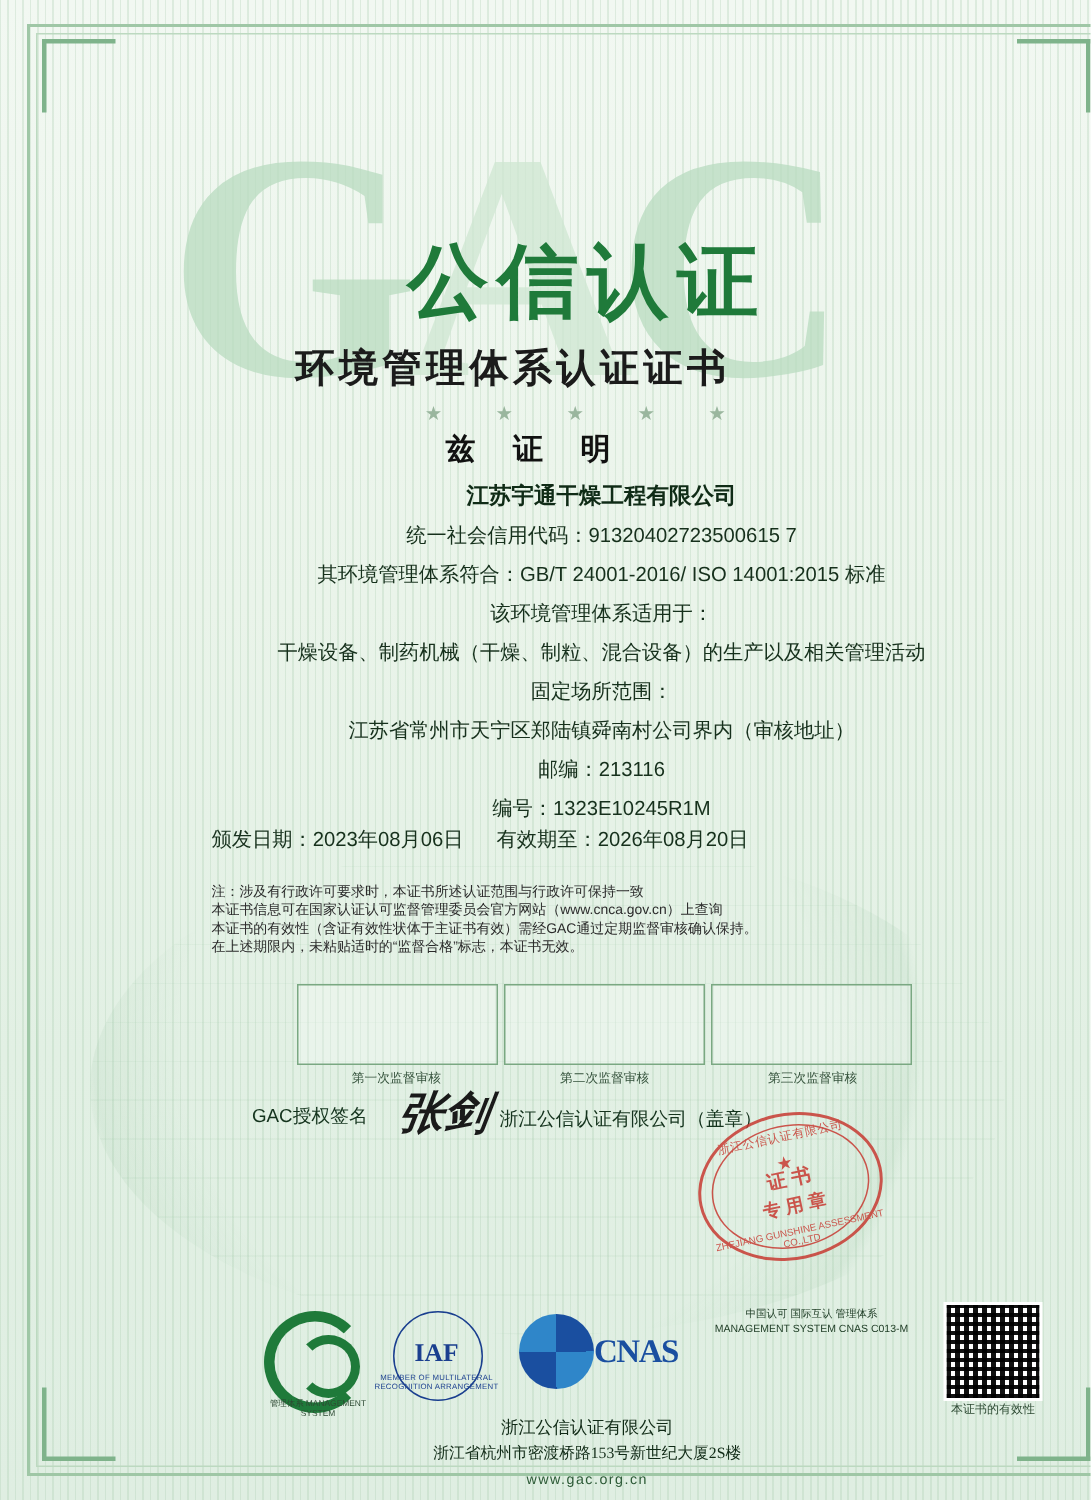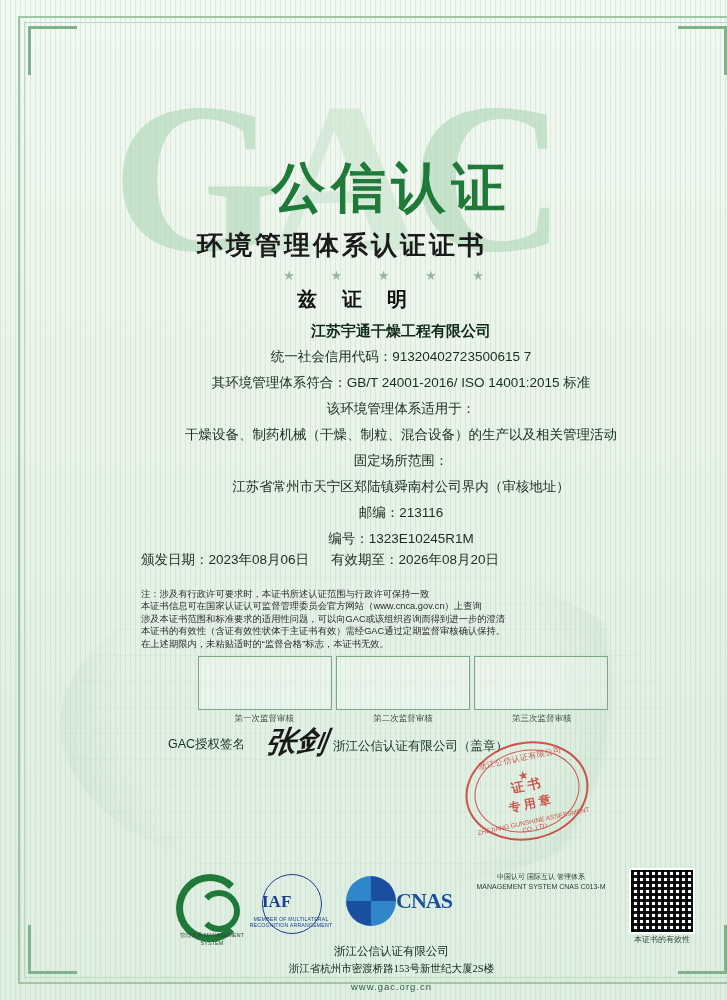--- a/index.html
+++ b/index.html
@@ -104,21 +104,21 @@
   .qr-cap{position:absolute;right:47px;top:934px;width:92px;text-align:center;font-size:8px;color:#2d4a33;}
 
   .logos{position:absolute;left:148px;top:872px;width:430px;height:62px;}
   .lg{position:absolute;top:0;}
   .lg-gac{left:0;width:70px;height:62px;}
   .ring{position:absolute;left:0;top:2px;width:54px;height:54px;border:7px solid #1f7a3a;border-radius:50%;border-right-color:transparent;}
   .ring2{position:absolute;left:22px;top:18px;width:30px;height:30px;border:6px solid #1f7a3a;border-radius:50%;border-left-color:transparent;}
   .gac-cap{position:absolute;left:-6px;top:60px;width:84px;text-align:center;font-size:5.6px;color:#2d4a33;}
   .lg-iaf{left:78px;width:84px;height:62px;}
   .iaf-circ{position:absolute;left:8px;top:2px;width:58px;height:58px;border:1.5px solid #1a3f8f;border-radius:50%;}
-  .iaf-txt{position:absolute;left:8px;top:20px;width:58px;font-size:17px;font-weight:bold;color:#1a3f8f;font-family:"Liberation Serif",serif;}
+  .iaf-txt{position:absolute;left:8px;top:20px;width:58px;text-align:center;font-size:17px;font-weight:bold;color:#1a3f8f;font-family:"Liberation Serif",serif;}
   .iaf-sub{position:absolute;left:-6px;top:44px;width:86px;text-align:center;font-size:5.2px;color:#1a3f8f;letter-spacing:.2px;}
   .lg-cnas{left:170px;width:120px;height:62px;}
   .cnas-circ{position:absolute;left:0;top:4px;width:50px;height:50px;border-radius:50%;background:conic-gradient(#1a4fa0 0 25%,#2f86c9 25% 50%,#1a4fa0 50% 75%,#2f86c9 75% 100%);}
   .cnas-txt{position:absolute;left:50px;top:16px;font-size:22px;font-weight:bold;color:#1a4fa0;font-family:"Liberation Serif",serif;letter-spacing:-1px;}
   .lg-ms{left:300px;width:130px;height:62px;font-size:7px;color:#1d3b24;line-height:10px;text-align:center;}
 
   .footer{position:absolute;left:0;top:944px;width:727px;text-align:center;color:#102a16;}
   .footer .f1{font-size:11.5px;font-family:"Liberation Serif",serif;}
   .footer .f2{font-size:10.5px;font-family:"Liberation Serif",serif;margin-top:3px;}
   .footer .f3{font-size:9.5px;color:#2c5a36;margin-top:5px;letter-spacing:1px;}
@@ -155,21 +155,20 @@
     </div>
 
     <div class="dates">
       <span>颁发日期：2023年08月06日</span>
       <span class="d2">有效期至：2026年08月20日</span>
     </div>
 
     <div class="notes">
       <div>注：涉及有行政许可要求时，本证书所述认证范围与行政许可保持一致</div>
       <div>本证书信息可在国家认证认可监督管理委员会官方网站（www.cnca.gov.cn）上查询</div>
-      <div>涉及本证书范围和标准要求的适用性问题，可以向GAC或该组织咨询而得到进一步的澄清</div>
       <div>本证书的有效性（含证有效性状体于主证书有效）需经GAC通过定期监督审核确认保持。</div>
       <div>在上述期限内，未粘贴适时的“监督合格”标志，本证书无效。</div>
     </div>
 
     <div class="audit">
       <div class="audit-boxes">
         <div class="bx"></div>
         <div class="bx"></div>
         <div class="bx"></div>
       </div>

